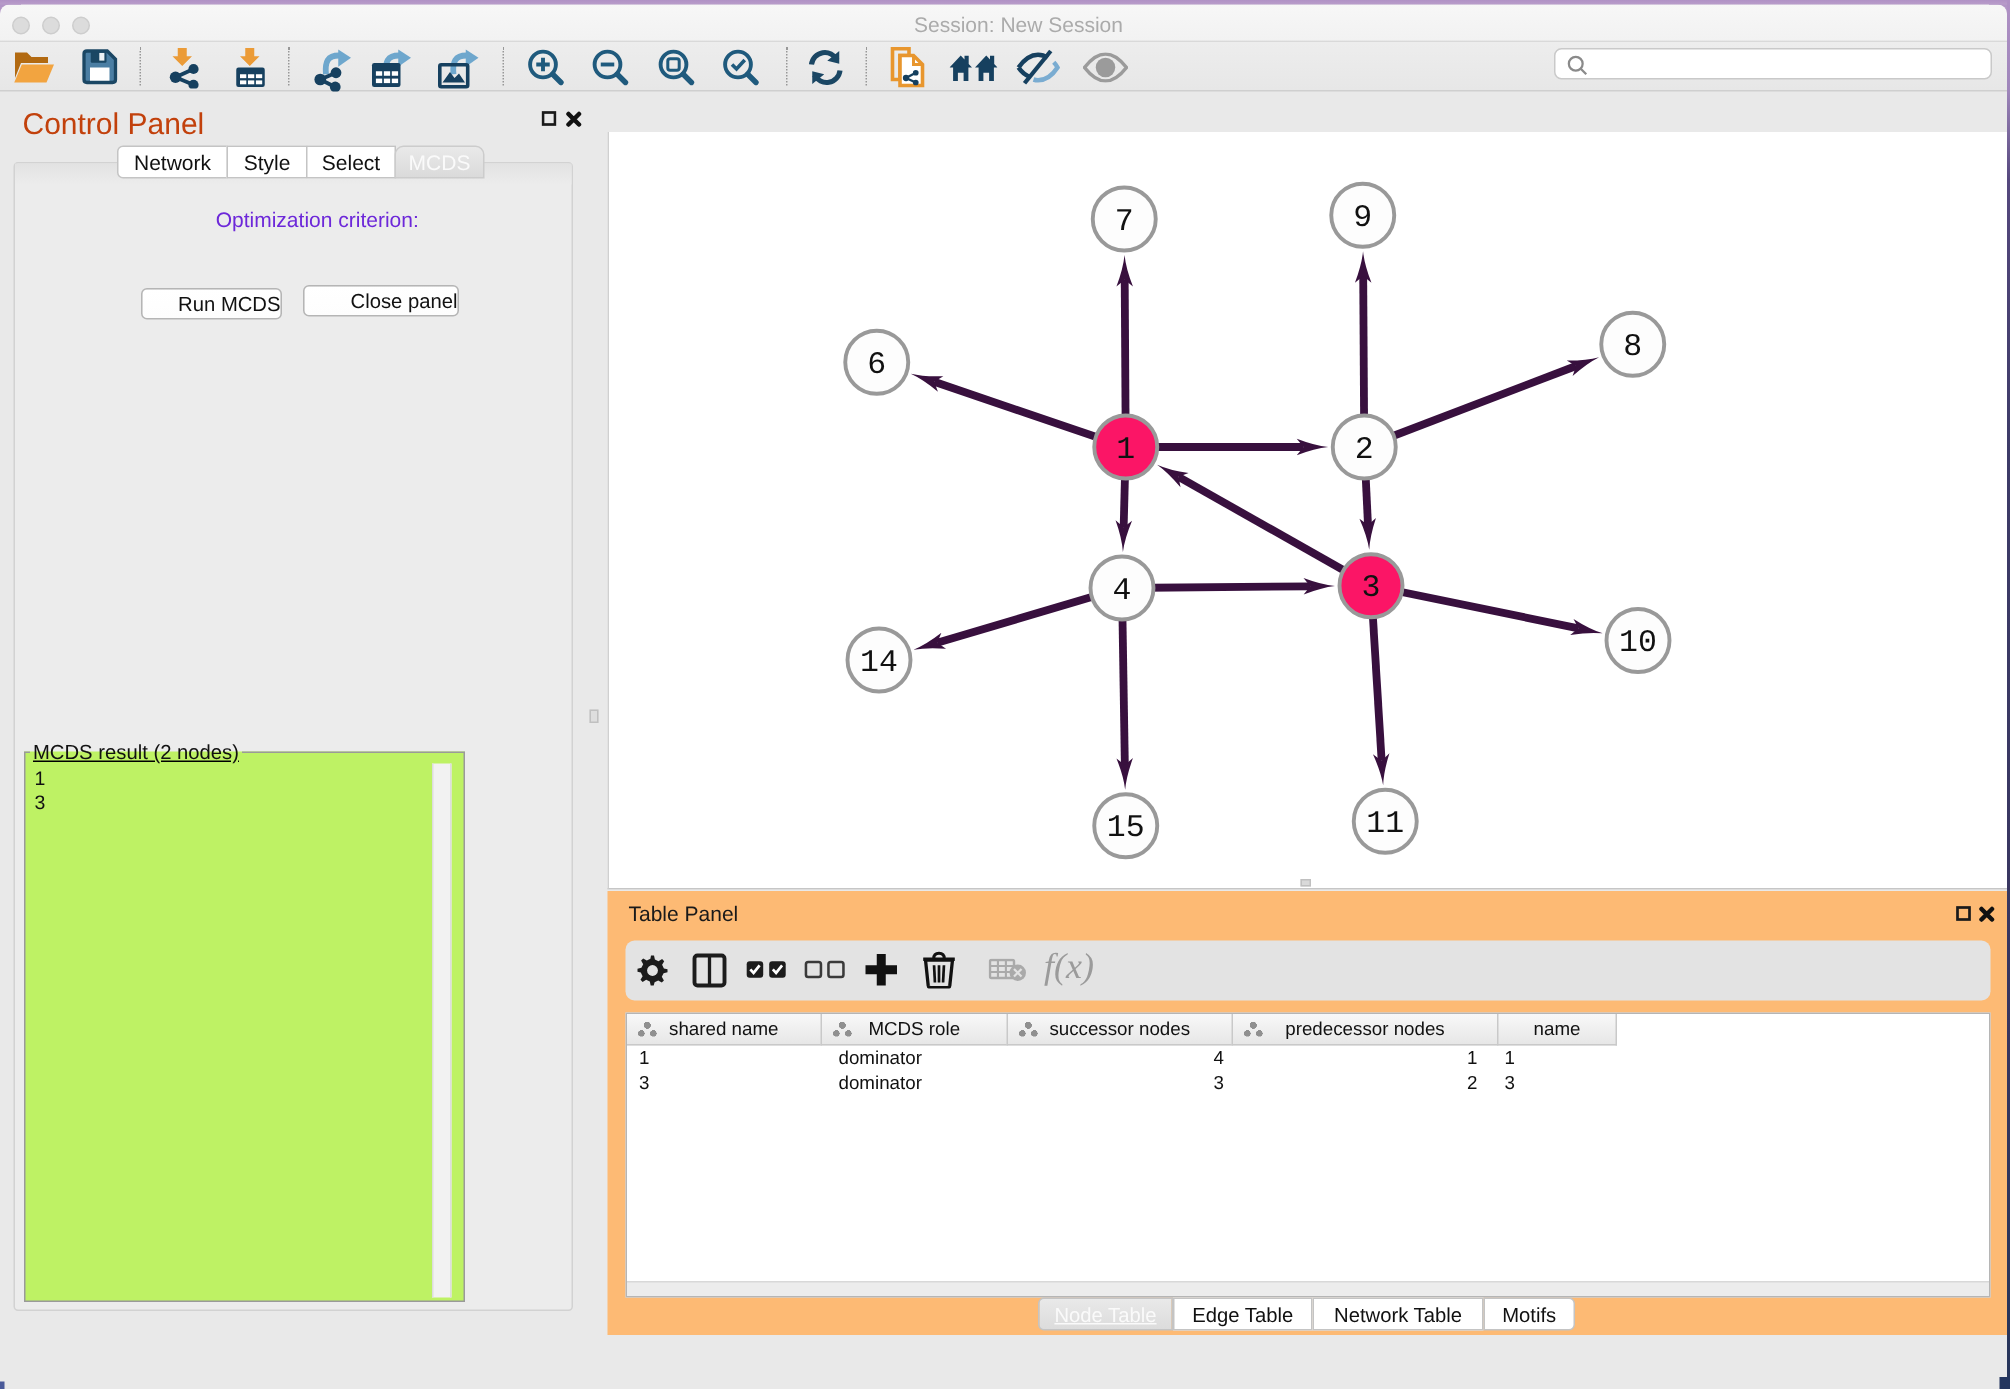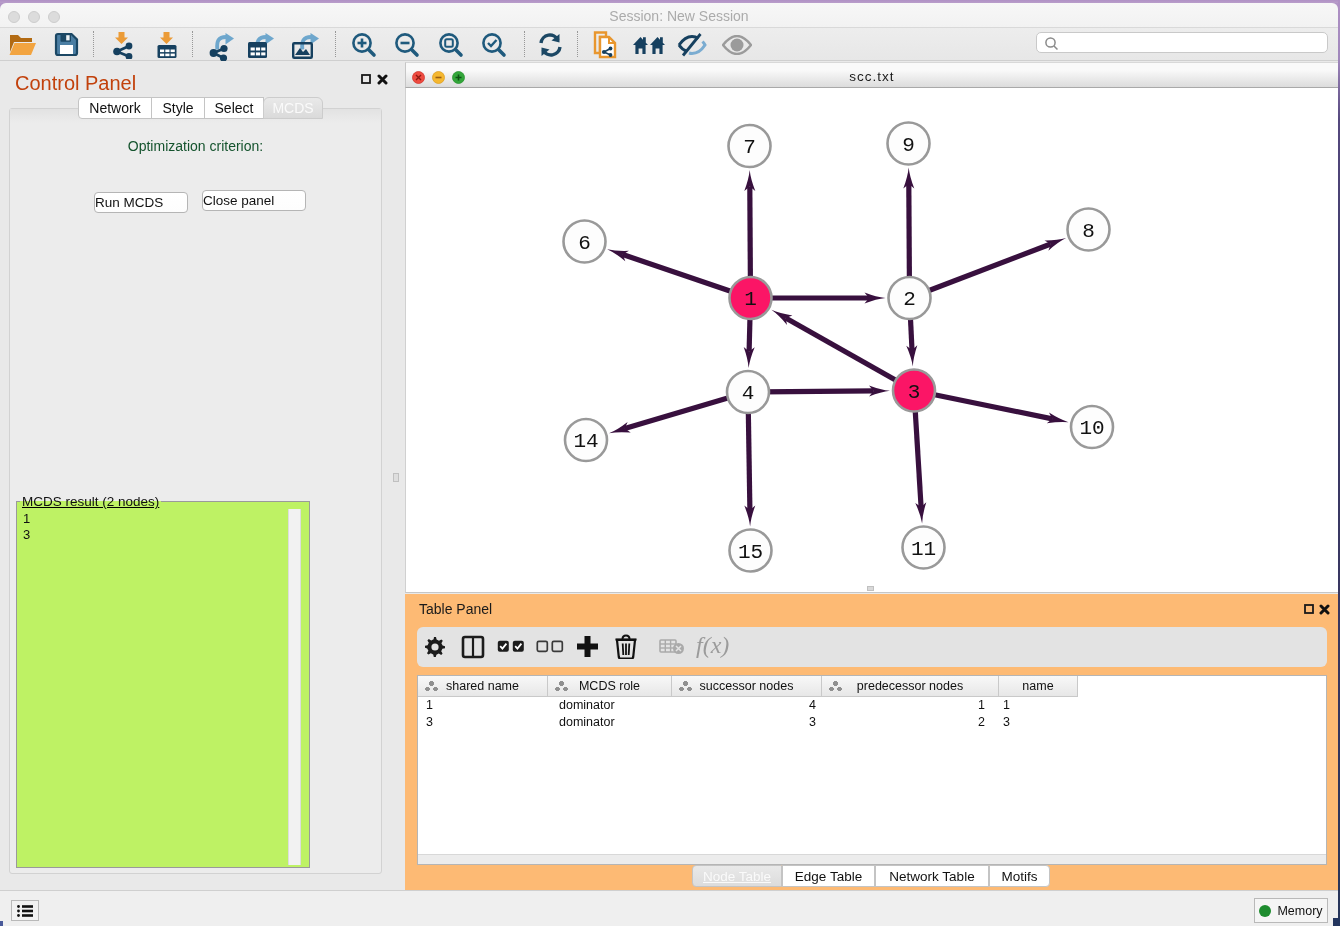--- a/index.html
+++ b/index.html
@@ -32,21 +32,21 @@
   background:#fff; border:1px solid #c9c9c9; border-radius:5px; }
 
 
 #cpanel { left:0; top:62px; width:391px; height:818px; background:#e9e9e9; }
 #cpanel-title { position:absolute; left:15px; top:10px; font-size:20px; color:#c2410c; }
 .cptab { position:absolute; top:35px; height:22px; background:#fff; border:1px solid #c4c4c4;
   font-size:14px; color:#111; text-align:center; line-height:21px; }
 #cp-content { position:absolute; left:9px; top:46px; width:373px; height:766px;
   background:#ececec; border:1px solid #d2d2d2; border-radius:3px; }
 .cpbtn { height:21px; background:linear-gradient(#ffffff,#fdfdfd); border:1px solid #b5b5b5;
-  border-radius:4px; font-size:13.5px; color:#111; text-align:left; line-height:20px; }
+  border-radius:4px; font-size:13.5px; color:#111; text-align:right; line-height:20px; }
 #mcds-fs { left:16px; top:432px; width:294px; height:374px; border:1px solid #9a9a9a;
   background:#bef264;text-decoration:underline; }
 #mcds-fs legend { font-size:13.5px; color:#111; margin-left:3px; padding:0 2px; }
 #mcds-text { position:absolute; left:6px; top:2px; font-size:13px; color:#111; line-height:16px; }
 #mcds-scroll { position:absolute; right:8px; top:0px; width:13px; height:356px;
   background:#f2f2f2; border-left:1px solid #dddddd; border-right:1px solid #dddddd; }
 
 
 #netwin { left:405px; top:62px; width:933px; height:531px; }
 #net-titlebar { position:absolute; left:0; top:0; width:933px; height:26px;
@@ -222,41 +222,30 @@
     </svg>
     <svg class="abs" style="left:377px;top:12px" width="11" height="11" viewBox="0 0 11 11">
       <path d="M2 2 L9 9 M9 2 L2 9" stroke="#111" stroke-width="3" stroke-linecap="round"></path>
     </svg>
     <div id="cp-content"></div>
     <div id="cp-shade" class="abs" style="left:10px;top:47px;width:371px;height:14px;background:linear-gradient(#e2e2e2,#ececec)"></div>
     <div class="cptab" style="left:78px;width:74px;border-radius:4px 0 0 4px">Network</div>
     <div class="cptab" style="left:151px;width:54px">Style</div>
     <div class="cptab" style="left:204px;width:60px">Select</div>
     <div class="cptab" id="tab-mcds" style="left:263px;width:60px;background:linear-gradient(#e9e9e9,#dadada);color:#fafafa;border-color:#cccccc;border-radius:6px 6px 0 0;">MCDS</div>
-    <div class="abs" style="left:0;top:76px;width:391px;text-align:center;font-size:14px;color:#14532d">Optimization criterion:</div>
+    <div class="abs" style="left:16px;top:76px;width:391px;text-align:center;font-size:14px;color:#6d28d9">Optimization criterion:</div>
     <div class="abs cpbtn" style="left:94px;top:130px;width:94px;">Run MCDS</div>
     <div class="abs cpbtn" style="left:202px;top:128px;width:104px;">Close panel</div>
     <fieldset class="abs" id="mcds-fs">
       <legend>MCDS result (2 nodes)</legend>
       <div id="mcds-text">1<br>3</div>
       <div id="mcds-scroll"></div>
     </fieldset>
   </div>
   <div class="abs" id="netwin">
-    <div id="net-titlebar">
-      <svg class="abs" style="left:6px;top:7.5px" width="60" height="13" viewBox="0 0 60 13">
-        <circle cx="6.5" cy="6.5" r="6" fill="#ee4b40" stroke="#d0372e" stroke-width="0.8"></circle>
-        <path d="M4 4 L9 9 M9 4 L4 9" stroke="#8e1810" stroke-width="1.4"></path>
-        <circle cx="26.5" cy="6.5" r="6" fill="#f5b72f" stroke="#dda023" stroke-width="0.8"></circle>
-        <line x1="23.5" y1="6.5" x2="29.5" y2="6.5" stroke="#985d12" stroke-width="1.6"></line>
-        <circle cx="46.5" cy="6.5" r="6" fill="#33a63a" stroke="#2a9431" stroke-width="0.8"></circle>
-        <path d="M43.5 6.5 L49.5 6.5 M46.5 3.5 L46.5 9.5" stroke="#0e5214" stroke-width="1.6"></path>
-      </svg>
-      <div id="net-title">scc.txt</div>
-    </div>
     <div id="net-canvas">
       <svg id="graph" width="932" height="504" viewBox="406 88 932 504" font-family="Liberation Mono, monospace">
       <line x1="750.5" y1="298.0" x2="749.8" y2="186.5" stroke="#38103e" stroke-width="5.2"></line>
       <path d="M749.7 170.0 Q750.6 179.0 755.3 191.0 L749.8 186.5 L744.3 191.0 Q748.8 179.0 749.7 170.0 Z" fill="#38103e"></path>
       <line x1="750.5" y1="298.0" x2="622.8" y2="254.5" stroke="#38103e" stroke-width="5.2"></line>
       <path d="M607.2 249.2 Q616.0 251.3 628.9 250.8 L622.8 254.5 L625.3 261.2 Q615.5 253.0 607.2 249.2 Z" fill="#38103e"></path>
       <line x1="750.5" y1="298.0" x2="869.0" y2="298.0" stroke="#38103e" stroke-width="5.2"></line>
       <path d="M885.5 298.0 Q876.5 298.9 864.5 303.5 L869.0 298.0 L864.5 292.5 Q876.5 297.1 885.5 298.0 Z" fill="#38103e"></path>
       <line x1="750.5" y1="298.0" x2="749.1" y2="351.5" stroke="#38103e" stroke-width="5.2"></line>
       <path d="M748.6 368.0 Q748.0 359.0 743.7 346.9 L749.1 351.5 L754.7 347.2 Q749.8 359.0 748.6 368.0 Z" fill="#38103e"></path>
@@ -380,32 +369,17 @@
       </div>
       <div class="abs" style="left:0px;bottom:0px;width:908px;height:10px;background:#ececec;border-top:1px solid #d8d8d8"></div>
     </div>
     <div class="abs" id="tp-tabs">
       <div class="tptab" style="left:0px;width:90px;background:linear-gradient(#e9e9e9,#dcdcdc);color:#fafafa;border-radius:4px 0 0 4px;text-decoration:underline;">Node Table</div>
       <div class="tptab" style="left:90px;width:93px;">Edge Table</div>
       <div class="tptab" style="left:183px;width:114px;">Network Table</div>
       <div class="tptab" style="left:297px;width:61px;border-radius:0 4px 4px 0;">Motifs</div>
     </div>
   </div>
-  <div class="abs" id="statusbar">
-    <div class="abs" style="left:11px;top:9px;width:28px;height:21px;background:#f2f2f2;border:1px solid #b9b9b9">
-      <svg class="abs" style="left:5px;top:4px" width="16" height="12" viewBox="0 0 16 12">
-        <circle cx="1.5" cy="1.5" r="1.4" fill="#111"></circle>
-          <rect x="5" y="0.2" width="11" height="2.6" fill="#111"></rect>
-        <circle cx="1.5" cy="6" r="1.4" fill="#111"></circle>
-          <rect x="5" y="4.7" width="11" height="2.6" fill="#111"></rect>
-        <circle cx="1.5" cy="10.5" r="1.4" fill="#111"></circle>
-          <rect x="5" y="9.2" width="11" height="2.6" fill="#111"></rect>
-      </svg>
-    </div>
-    <div class="abs" id="membtn">
-      <span id="memdot"></span>Memory
-    </div>
-  </div>
   <div class="abs" id="topstrip"></div>
   <div class="abs" id="rightstrip"></div>
   <div class="abs" style="left:0;top:921px;width:3px;height:5px;background:#4a5a9a"></div>
   <div class="abs" style="left:1333px;top:918px;width:7px;height:8px;background:#23355e"></div>
 </div>
 
 </body></html>

